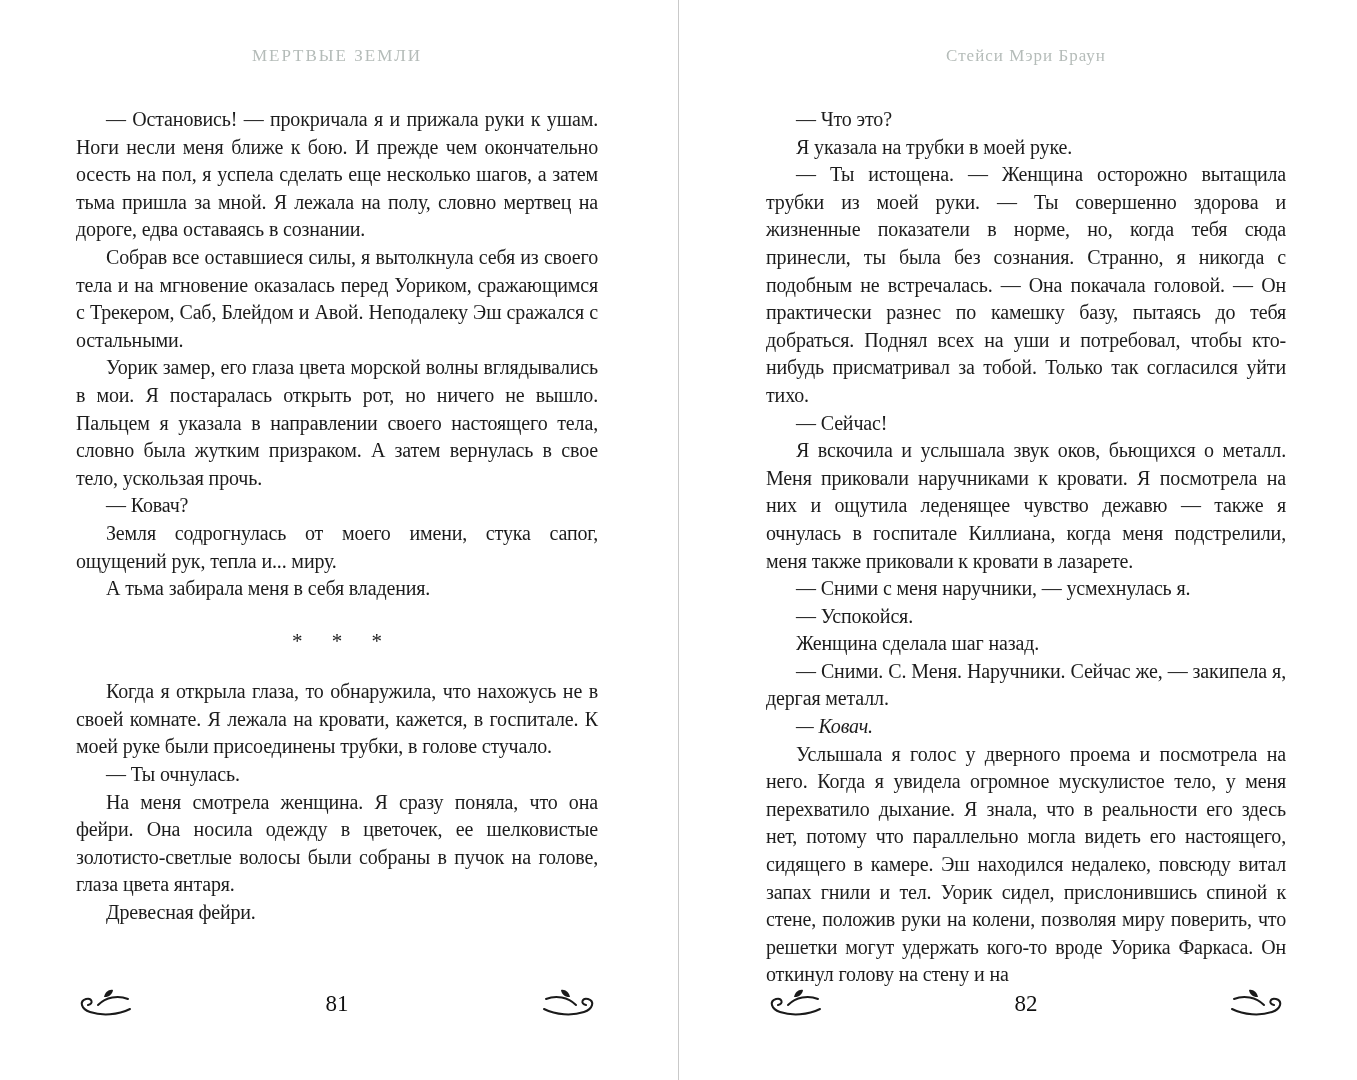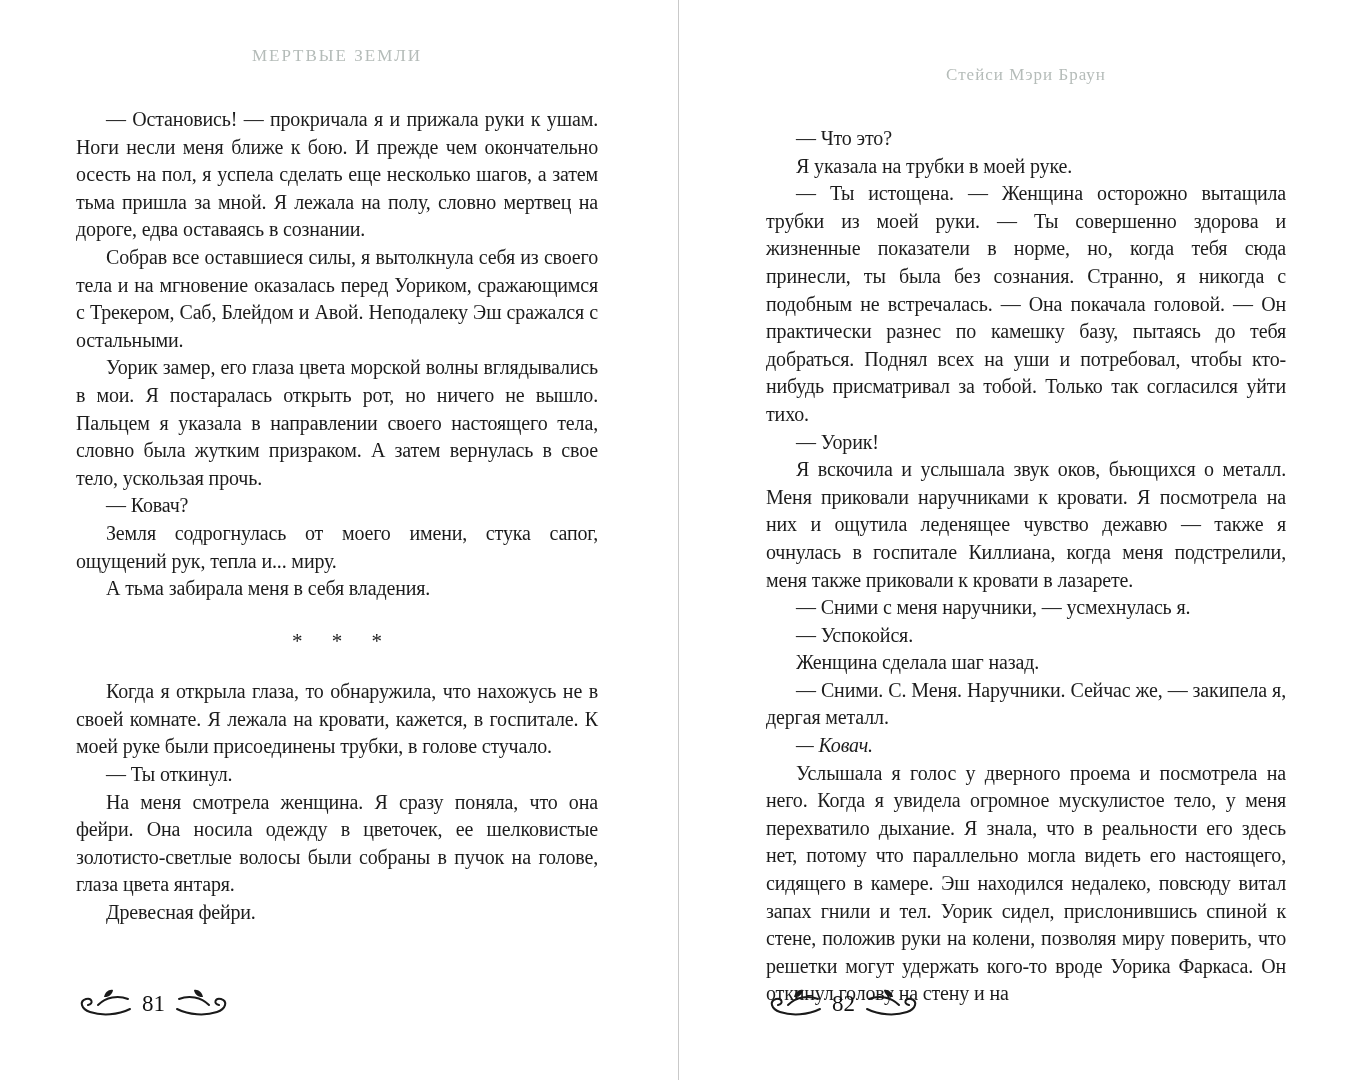--- a/index.html
+++ b/index.html
@@ -22,21 +22,21 @@
     top: 0;
     width: 1px;
     height: 1080px;
     background: #c9c9c9;
   }
   .page {
     position: absolute;
     top: 46px;
   }
   .page.left  { left: 76px;  width: 522px; }
-  .page.right { left: 766px; width: 520px; margin-top: 19px; }
+  .page.right { left: 766px; width: 520px; }
 
   .running-head {
     margin: 0 0 40px 0;
     text-align: center;
     font-weight: normal;
     font-size: 17px;
     letter-spacing: 2px;
     color: #b5bcb9;
   }
   .page.right .running-head { letter-spacing: 1px; }
@@ -62,22 +62,22 @@
     font-size: 21px;
     letter-spacing: 0;
   }
 
   .page-footer {
     position: absolute;
     top: 986px;
     height: 36px;
     display: flex;
     align-items: center;
-    justify-content: flex-start;
-    gap: 8px;
+    justify-content: space-between;
+    gap: 20px;
   }
   .page-footer.left-footer  { left: 76px;  width: 522px; }
   .page-footer.right-footer { left: 766px; width: 520px; }
 
   .page-number {
     font-size: 23px;
     color: #111111;
   }
   .flourish {
     display: inline-flex;
@@ -98,21 +98,21 @@
     <h1 class="running-head">МЕРТВЫЕ ЗЕМЛИ</h1>
     <div class="body-text">
       <p>— Остановись! — прокричала я и прижала руки к ушам. Ноги несли меня ближе к бою. И прежде чем окончательно осесть на пол, я успела сделать еще несколько шагов, а затем тьма пришла за мной. Я лежала на полу, словно мертвец на дороге, едва оставаясь в сознании.</p>
       <p>Собрав все оставшиеся силы, я вытолкнула себя из своего тела и на мгновение оказалась перед Уориком, сражающимся с Трекером, Саб, Блейдом и Авой. Неподалеку Эш сражался с остальными.</p>
       <p>Уорик замер, его глаза цвета морской волны вглядывались в мои. Я постаралась открыть рот, но ничего не вышло. Пальцем я указала в направлении своего настоящего тела, словно была жутким призраком. А затем вернулась в свое тело, ускользая прочь.</p>
       <p>— Ковач?</p>
       <p>Земля содрогнулась от моего имени, стука сапог, ощущений рук, тепла и... миру.</p>
       <p>А тьма забирала меня в себя владения.</p>
       <div class="separator">* * *</div>
       <p>Когда я открыла глаза, то обнаружила, что нахожусь не в своей комнате. Я лежала на кровати, кажется, в госпитале. К моей руке были присоединены трубки, в голове стучало.</p>
-      <p>— Ты откинул.</p>
+      <p>— Ты очнулась.</p>
       <p>На меня смотрела женщина. Я сразу поняла, что она фейри. Она носила одежду в цветочек, ее шелковистые золотисто-светлые волосы были собраны в пучок на голове, глаза цвета янтаря.</p>
       <p>Древесная фейри.</p>
     </div>
   </section>
 
   <footer class="page-footer left-footer">
     <span class="flourish">
       <svg viewBox="0 0 58 30" xmlns="http://www.w3.org/2000/svg">
         <g fill="none" stroke="#1a1a1a" stroke-width="2" stroke-linecap="round">
           <path d="M54 20 C 42 26, 26 27, 14 23 C 5 20, 3 12, 10 10 C 16 8.5, 18 15, 12 16"></path>
@@ -132,21 +132,21 @@
       </svg>
     </span>
   </footer>
 
   <section class="page right">
     <h1 class="running-head">Стейси Мэри Браун</h1>
     <div class="body-text">
       <p>— Что это?</p>
       <p>Я указала на трубки в моей руке.</p>
       <p>— Ты истощена. — Женщина осторожно вытащила трубки из моей руки. — Ты совершенно здорова и жизненные показатели в норме, но, когда тебя сюда принесли, ты была без сознания. Странно, я никогда с подобным не встречалась. — Она покачала головой. — Он практически разнес по камешку базу, пытаясь до тебя добраться. Поднял всех на уши и потребовал, чтобы кто-нибудь присматривал за тобой. Только так согласился уйти тихо.</p>
-      <p>— Уорик!</p>
+      <p>— Сейчас!</p>
       <p>Я вскочила и услышала звук оков, бьющихся о металл. Меня приковали наручниками к кровати. Я посмотрела на них и ощутила леденящее чувство дежавю — также я очнулась в госпитале Киллиана, когда меня подстрелили, меня также приковали к кровати в лазарете.</p>
       <p>— Сними с меня наручники, — усмехнулась я.</p>
       <p>— Успокойся.</p>
       <p>Женщина сделала шаг назад.</p>
       <p>— Сними. С. Меня. Наручники. Сейчас же, — закипела я, дергая металл.</p>
       <p class="italic">— Ковач.</p>
       <p>Услышала я голос у дверного проема и посмотрела на него. Когда я увидела огромное мускулистое тело, у меня перехватило дыхание. Я знала, что в реальности его здесь нет, потому что параллельно могла видеть его настоящего, сидящего в камере. Эш находился недалеко, повсюду витал запах гнили и тел. Уорик сидел, прислонившись спиной к стене, положив руки на колени, позволяя миру поверить, что решетки могут удержать кого-то вроде Уорика Фаркаса. Он откинул голову на стену и на</p>
     </div>
   </section>
 

